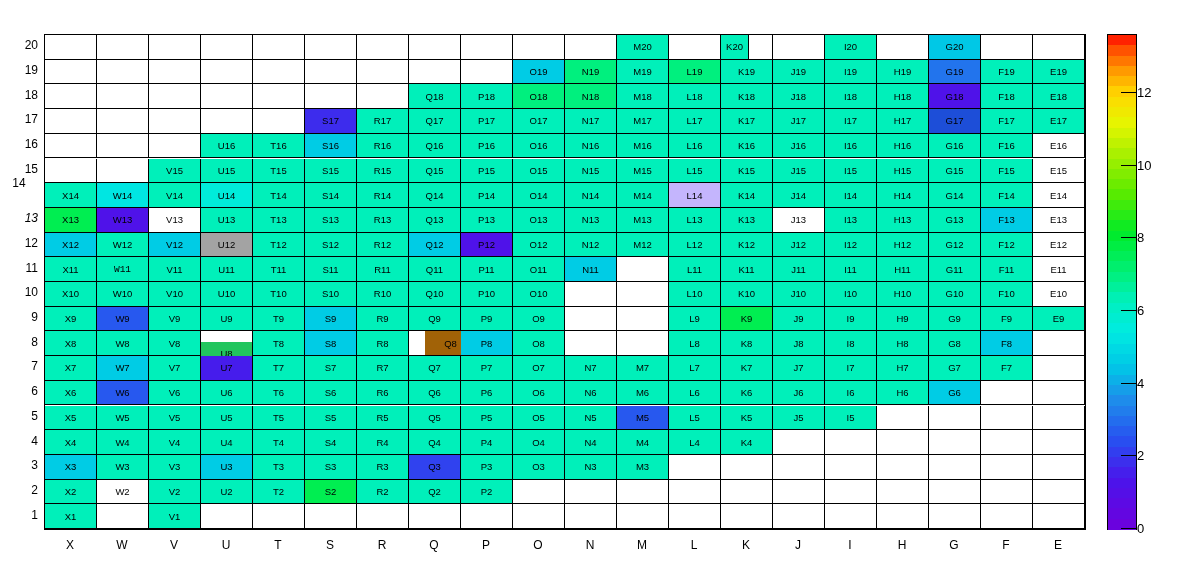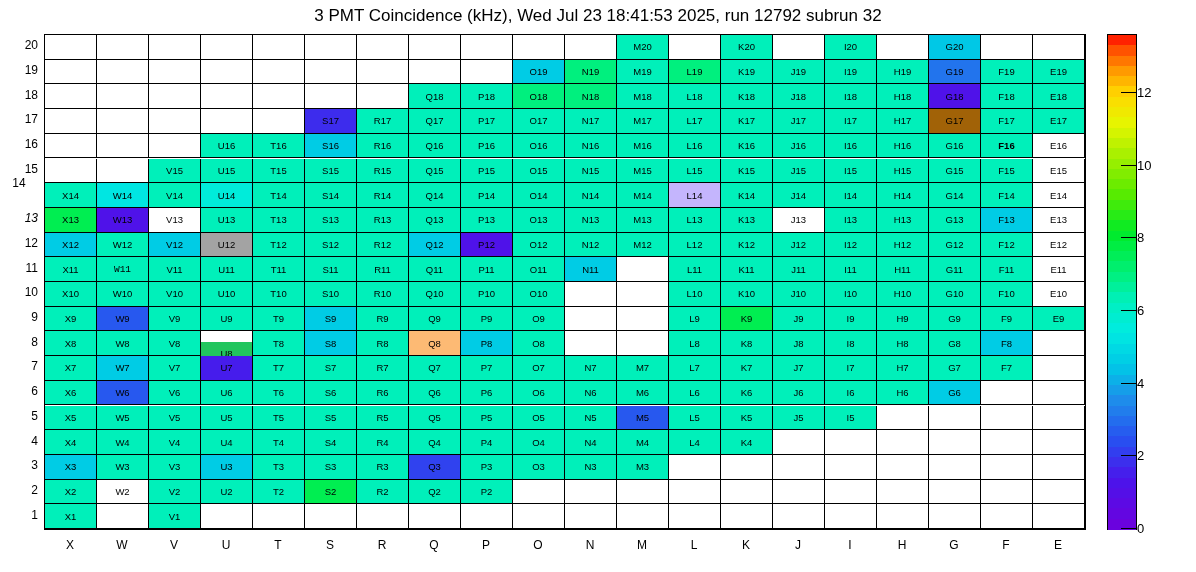--- a/index.html
+++ b/index.html
@@ -57,21 +57,20 @@
   }
   .ctickmark{
     position:absolute;left:1121px;width:16px;height:1px;background:#000;
   }
 </style>
 </head>
 <body>
 
 <div id="root">
 
-  <div id="title">3 PMT Coincidence (kHz), Wed Jul 23 18:41:53 2025, run 12792 subrun 32</div>
 
   <div id="grid">
       <div class="cell empty" style="left: 0px; top: 469.3px; width: 52px; height: 24.7px;"></div>
       <div class="cell empty" style="left: 52px; top: 469.3px; width: 52px; height: 24.7px;"></div>
       <div class="cell empty" style="left: 104px; top: 469.3px; width: 52px; height: 24.7px;"></div>
       <div class="cell empty" style="left: 156px; top: 469.3px; width: 52px; height: 24.7px;"></div>
       <div class="cell empty" style="left: 208px; top: 469.3px; width: 52px; height: 24.7px;"></div>
       <div class="cell empty" style="left: 260px; top: 469.3px; width: 52px; height: 24.7px;"></div>
       <div class="cell empty" style="left: 312px; top: 469.3px; width: 52px; height: 24.7px;"></div>
       <div class="cell empty" style="left: 364px; top: 469.3px; width: 52px; height: 24.7px;"></div>
@@ -461,21 +460,21 @@
       <div class="cell empty" style="left: 572px; top: 0px; width: 52px; height: 24.7px;"></div>
       <div class="cell empty" style="left: 624px; top: 0px; width: 52px; height: 24.7px;"></div>
       <div class="cell empty" style="left: 676px; top: 0px; width: 52px; height: 24.7px;"></div>
       <div class="cell empty" style="left: 728px; top: 0px; width: 52px; height: 24.7px;"></div>
       <div class="cell empty" style="left: 780px; top: 0px; width: 52px; height: 24.7px;"></div>
       <div class="cell empty" style="left: 832px; top: 0px; width: 52px; height: 24.7px;"></div>
       <div class="cell empty" style="left: 884px; top: 0px; width: 52px; height: 24.7px;"></div>
       <div class="cell empty" style="left: 936px; top: 0px; width: 52px; height: 24.7px;"></div>
       <div class="cell empty" style="left: 988px; top: 0px; width: 52px; height: 24.7px;"></div>
       <div class="cell" style="left: 572px; top: 0px; width: 52px; height: 24.7px; background: rgb(0, 240, 186);">M20</div>
-      <div class="cell" style="left: 676px; top: 0px; width: 52px; height: 24.7px; background: rgb(0, 240, 186);">K20</div>
+      <div class="cell" style="left: 676px; top: 0px; width: 28px; height: 24.7px; background: rgb(0, 240, 186);">K20</div>
       <div class="cell" style="left: 780px; top: 0px; width: 52px; height: 24.7px; background: rgb(0, 240, 186);">I20</div>
       <div class="cell" style="left: 884px; top: 0px; width: 52px; height: 24.7px; background: rgb(0, 200, 230);">G20</div>
       <div class="cell" style="left: 468px; top: 24.7px; width: 52px; height: 24.7px; background: rgb(0, 204, 229);">O19</div>
       <div class="cell" style="left: 520px; top: 24.7px; width: 52px; height: 24.7px; background: rgb(0, 240, 126);">N19</div>
       <div class="cell" style="left: 572px; top: 24.7px; width: 52px; height: 24.7px; background: rgb(0, 240, 186);">M19</div>
       <div class="cell" style="left: 624px; top: 24.7px; width: 52px; height: 24.7px; background: rgb(0, 240, 126);">L19</div>
       <div class="cell" style="left: 676px; top: 24.7px; width: 52px; height: 24.7px; background: rgb(0, 240, 186);">K19</div>
       <div class="cell" style="left: 728px; top: 24.7px; width: 52px; height: 24.7px; background: rgb(0, 240, 186);">J19</div>
       <div class="cell" style="left: 780px; top: 24.7px; width: 52px; height: 24.7px; background: rgb(0, 240, 186);">I19</div>
       <div class="cell" style="left: 832px; top: 24.7px; width: 52px; height: 24.7px; background: rgb(0, 240, 186);">H19</div>
@@ -500,39 +499,39 @@
       <div class="cell" style="left: 364px; top: 74.1px; width: 52px; height: 24.7px; background: rgb(0, 240, 186);">Q17</div>
       <div class="cell" style="left: 416px; top: 74.1px; width: 52px; height: 24.7px; background: rgb(0, 240, 186);">P17</div>
       <div class="cell" style="left: 468px; top: 74.1px; width: 52px; height: 24.7px; background: rgb(0, 240, 186);">O17</div>
       <div class="cell" style="left: 520px; top: 74.1px; width: 52px; height: 24.7px; background: rgb(0, 240, 186);">N17</div>
       <div class="cell" style="left: 572px; top: 74.1px; width: 52px; height: 24.7px; background: rgb(0, 240, 186);">M17</div>
       <div class="cell" style="left: 624px; top: 74.1px; width: 52px; height: 24.7px; background: rgb(0, 240, 186);">L17</div>
       <div class="cell" style="left: 676px; top: 74.1px; width: 52px; height: 24.7px; background: rgb(0, 240, 186);">K17</div>
       <div class="cell" style="left: 728px; top: 74.1px; width: 52px; height: 24.7px; background: rgb(0, 240, 186);">J17</div>
       <div class="cell" style="left: 780px; top: 74.1px; width: 52px; height: 24.7px; background: rgb(0, 240, 186);">I17</div>
       <div class="cell" style="left: 832px; top: 74.1px; width: 52px; height: 24.7px; background: rgb(0, 240, 186);">H17</div>
-      <div class="cell" style="left: 884px; top: 74.1px; width: 52px; height: 24.7px; background: #a16207;">G17</div>
+      <div class="cell" style="left: 884px; top: 74.1px; width: 52px; height: 24.7px; background: #1d4ed8;">G17</div>
       <div class="cell" style="left: 936px; top: 74.1px; width: 52px; height: 24.7px; background: rgb(0, 240, 186);">F17</div>
       <div class="cell" style="left: 988px; top: 74.1px; width: 52px; height: 24.7px; background: rgb(0, 240, 186);">E17</div>
       <div class="cell" style="left: 156px; top: 98.8px; width: 52px; height: 24.7px; background: rgb(0, 240, 186);">U16</div>
       <div class="cell" style="left: 208px; top: 98.8px; width: 52px; height: 24.7px; background: rgb(0, 240, 186);">T16</div>
       <div class="cell" style="left: 260px; top: 98.8px; width: 52px; height: 24.7px; background: rgb(0, 204, 229);">S16</div>
       <div class="cell" style="left: 312px; top: 98.8px; width: 52px; height: 24.7px; background: rgb(0, 240, 186);">R16</div>
       <div class="cell" style="left: 364px; top: 98.8px; width: 52px; height: 24.7px; background: rgb(0, 240, 186);">Q16</div>
       <div class="cell" style="left: 416px; top: 98.8px; width: 52px; height: 24.7px; background: rgb(0, 240, 186);">P16</div>
       <div class="cell" style="left: 468px; top: 98.8px; width: 52px; height: 24.7px; background: rgb(0, 240, 186);">O16</div>
       <div class="cell" style="left: 520px; top: 98.8px; width: 52px; height: 24.7px; background: rgb(0, 240, 186);">N16</div>
       <div class="cell" style="left: 572px; top: 98.8px; width: 52px; height: 24.7px; background: rgb(0, 240, 186);">M16</div>
       <div class="cell" style="left: 624px; top: 98.8px; width: 52px; height: 24.7px; background: rgb(0, 240, 186);">L16</div>
       <div class="cell" style="left: 676px; top: 98.8px; width: 52px; height: 24.7px; background: rgb(0, 240, 186);">K16</div>
       <div class="cell" style="left: 728px; top: 98.8px; width: 52px; height: 24.7px; background: rgb(0, 240, 186);">J16</div>
       <div class="cell" style="left: 780px; top: 98.8px; width: 52px; height: 24.7px; background: rgb(0, 240, 186);">I16</div>
       <div class="cell" style="left: 832px; top: 98.8px; width: 52px; height: 24.7px; background: rgb(0, 240, 186);">H16</div>
       <div class="cell" style="left: 884px; top: 98.8px; width: 52px; height: 24.7px; background: rgb(0, 240, 186);">G16</div>
-      <div class="cell" style="left: 936px; top: 98.8px; width: 52px; height: 24.7px; background: rgb(0, 240, 186); font-weight: bold;">F16</div>
+      <div class="cell" style="left: 936px; top: 98.8px; width: 52px; height: 24.7px; background: rgb(0, 240, 186);">F16</div>
       <div class="cell" style="left: 988px; top: 98.8px; width: 52px; height: 24.7px; background: rgb(255, 255, 255);">E16</div>
       <div class="cell" style="left: 104px; top: 123.5px; width: 52px; height: 24.7px; background: rgb(0, 240, 186);">V15</div>
       <div class="cell" style="left: 156px; top: 123.5px; width: 52px; height: 24.7px; background: rgb(0, 240, 186);">U15</div>
       <div class="cell" style="left: 208px; top: 123.5px; width: 52px; height: 24.7px; background: rgb(0, 240, 186);">T15</div>
       <div class="cell" style="left: 260px; top: 123.5px; width: 52px; height: 24.7px; background: rgb(0, 240, 186);">S15</div>
       <div class="cell" style="left: 312px; top: 123.5px; width: 52px; height: 24.7px; background: rgb(0, 240, 186);">R15</div>
       <div class="cell" style="left: 364px; top: 123.5px; width: 52px; height: 24.7px; background: rgb(0, 240, 186);">Q15</div>
       <div class="cell" style="left: 416px; top: 123.5px; width: 52px; height: 24.7px; background: rgb(0, 240, 186);">P15</div>
       <div class="cell" style="left: 468px; top: 123.5px; width: 52px; height: 24.7px; background: rgb(0, 240, 186);">O15</div>
       <div class="cell" style="left: 520px; top: 123.5px; width: 52px; height: 24.7px; background: rgb(0, 240, 186);">N15</div>
@@ -660,21 +659,21 @@
       <div class="cell" style="left: 884px; top: 271.7px; width: 52px; height: 24.7px; background: rgb(0, 240, 186);">G9</div>
       <div class="cell" style="left: 936px; top: 271.7px; width: 52px; height: 24.7px; background: rgb(0, 240, 186);">F9</div>
       <div class="cell" style="left: 988px; top: 271.7px; width: 52px; height: 24.7px; background: rgb(0, 240, 186);">E9</div>
       <div class="cell" style="left: 0px; top: 296.4px; width: 52px; height: 24.7px; background: rgb(0, 240, 186);">X8</div>
       <div class="cell" style="left: 52px; top: 296.4px; width: 52px; height: 24.7px; background: rgb(0, 240, 186);">W8</div>
       <div class="cell" style="left: 104px; top: 296.4px; width: 52px; height: 24.7px; background: rgb(0, 240, 186);">V8</div>
       <div class="cell" style="left: 156px; top: 307px; width: 52px; height: 24.7px; background: #22c55e;">U8</div>
       <div class="cell" style="left: 208px; top: 296.4px; width: 52px; height: 24.7px; background: rgb(0, 240, 186);">T8</div>
       <div class="cell" style="left: 260px; top: 296.4px; width: 52px; height: 24.7px; background: rgb(0, 204, 229);">S8</div>
       <div class="cell" style="left: 312px; top: 296.4px; width: 52px; height: 24.7px; background: rgb(0, 240, 186);">R8</div>
-      <div class="cell" style="left: 364px; top: 296.4px; width: 52px; height: 24.7px; background: #fdba74;">Q8</div>
+      <div class="cell" style="left: 380px; top: 296.4px; width: 52px; height: 24.7px; background: #a16207;">Q8</div>
       <div class="cell" style="left: 416px; top: 296.4px; width: 52px; height: 24.7px; background: rgb(0, 204, 229);">P8</div>
       <div class="cell" style="left: 468px; top: 296.4px; width: 52px; height: 24.7px; background: rgb(0, 240, 186);">O8</div>
       <div class="cell" style="left: 624px; top: 296.4px; width: 52px; height: 24.7px; background: rgb(0, 240, 186);">L8</div>
       <div class="cell" style="left: 676px; top: 296.4px; width: 52px; height: 24.7px; background: rgb(0, 240, 186);">K8</div>
       <div class="cell" style="left: 728px; top: 296.4px; width: 52px; height: 24.7px; background: rgb(0, 240, 186);">J8</div>
       <div class="cell" style="left: 780px; top: 296.4px; width: 52px; height: 24.7px; background: rgb(0, 240, 186);">I8</div>
       <div class="cell" style="left: 832px; top: 296.4px; width: 52px; height: 24.7px; background: rgb(0, 240, 186);">H8</div>
       <div class="cell" style="left: 884px; top: 296.4px; width: 52px; height: 24.7px; background: rgb(0, 240, 186);">G8</div>
       <div class="cell" style="left: 936px; top: 296.4px; width: 52px; height: 24.7px; background: rgb(0, 204, 229);">F8</div>
       <div class="cell" style="left: 0px; top: 321.1px; width: 52px; height: 24.7px; background: rgb(0, 240, 186);">X7</div>

